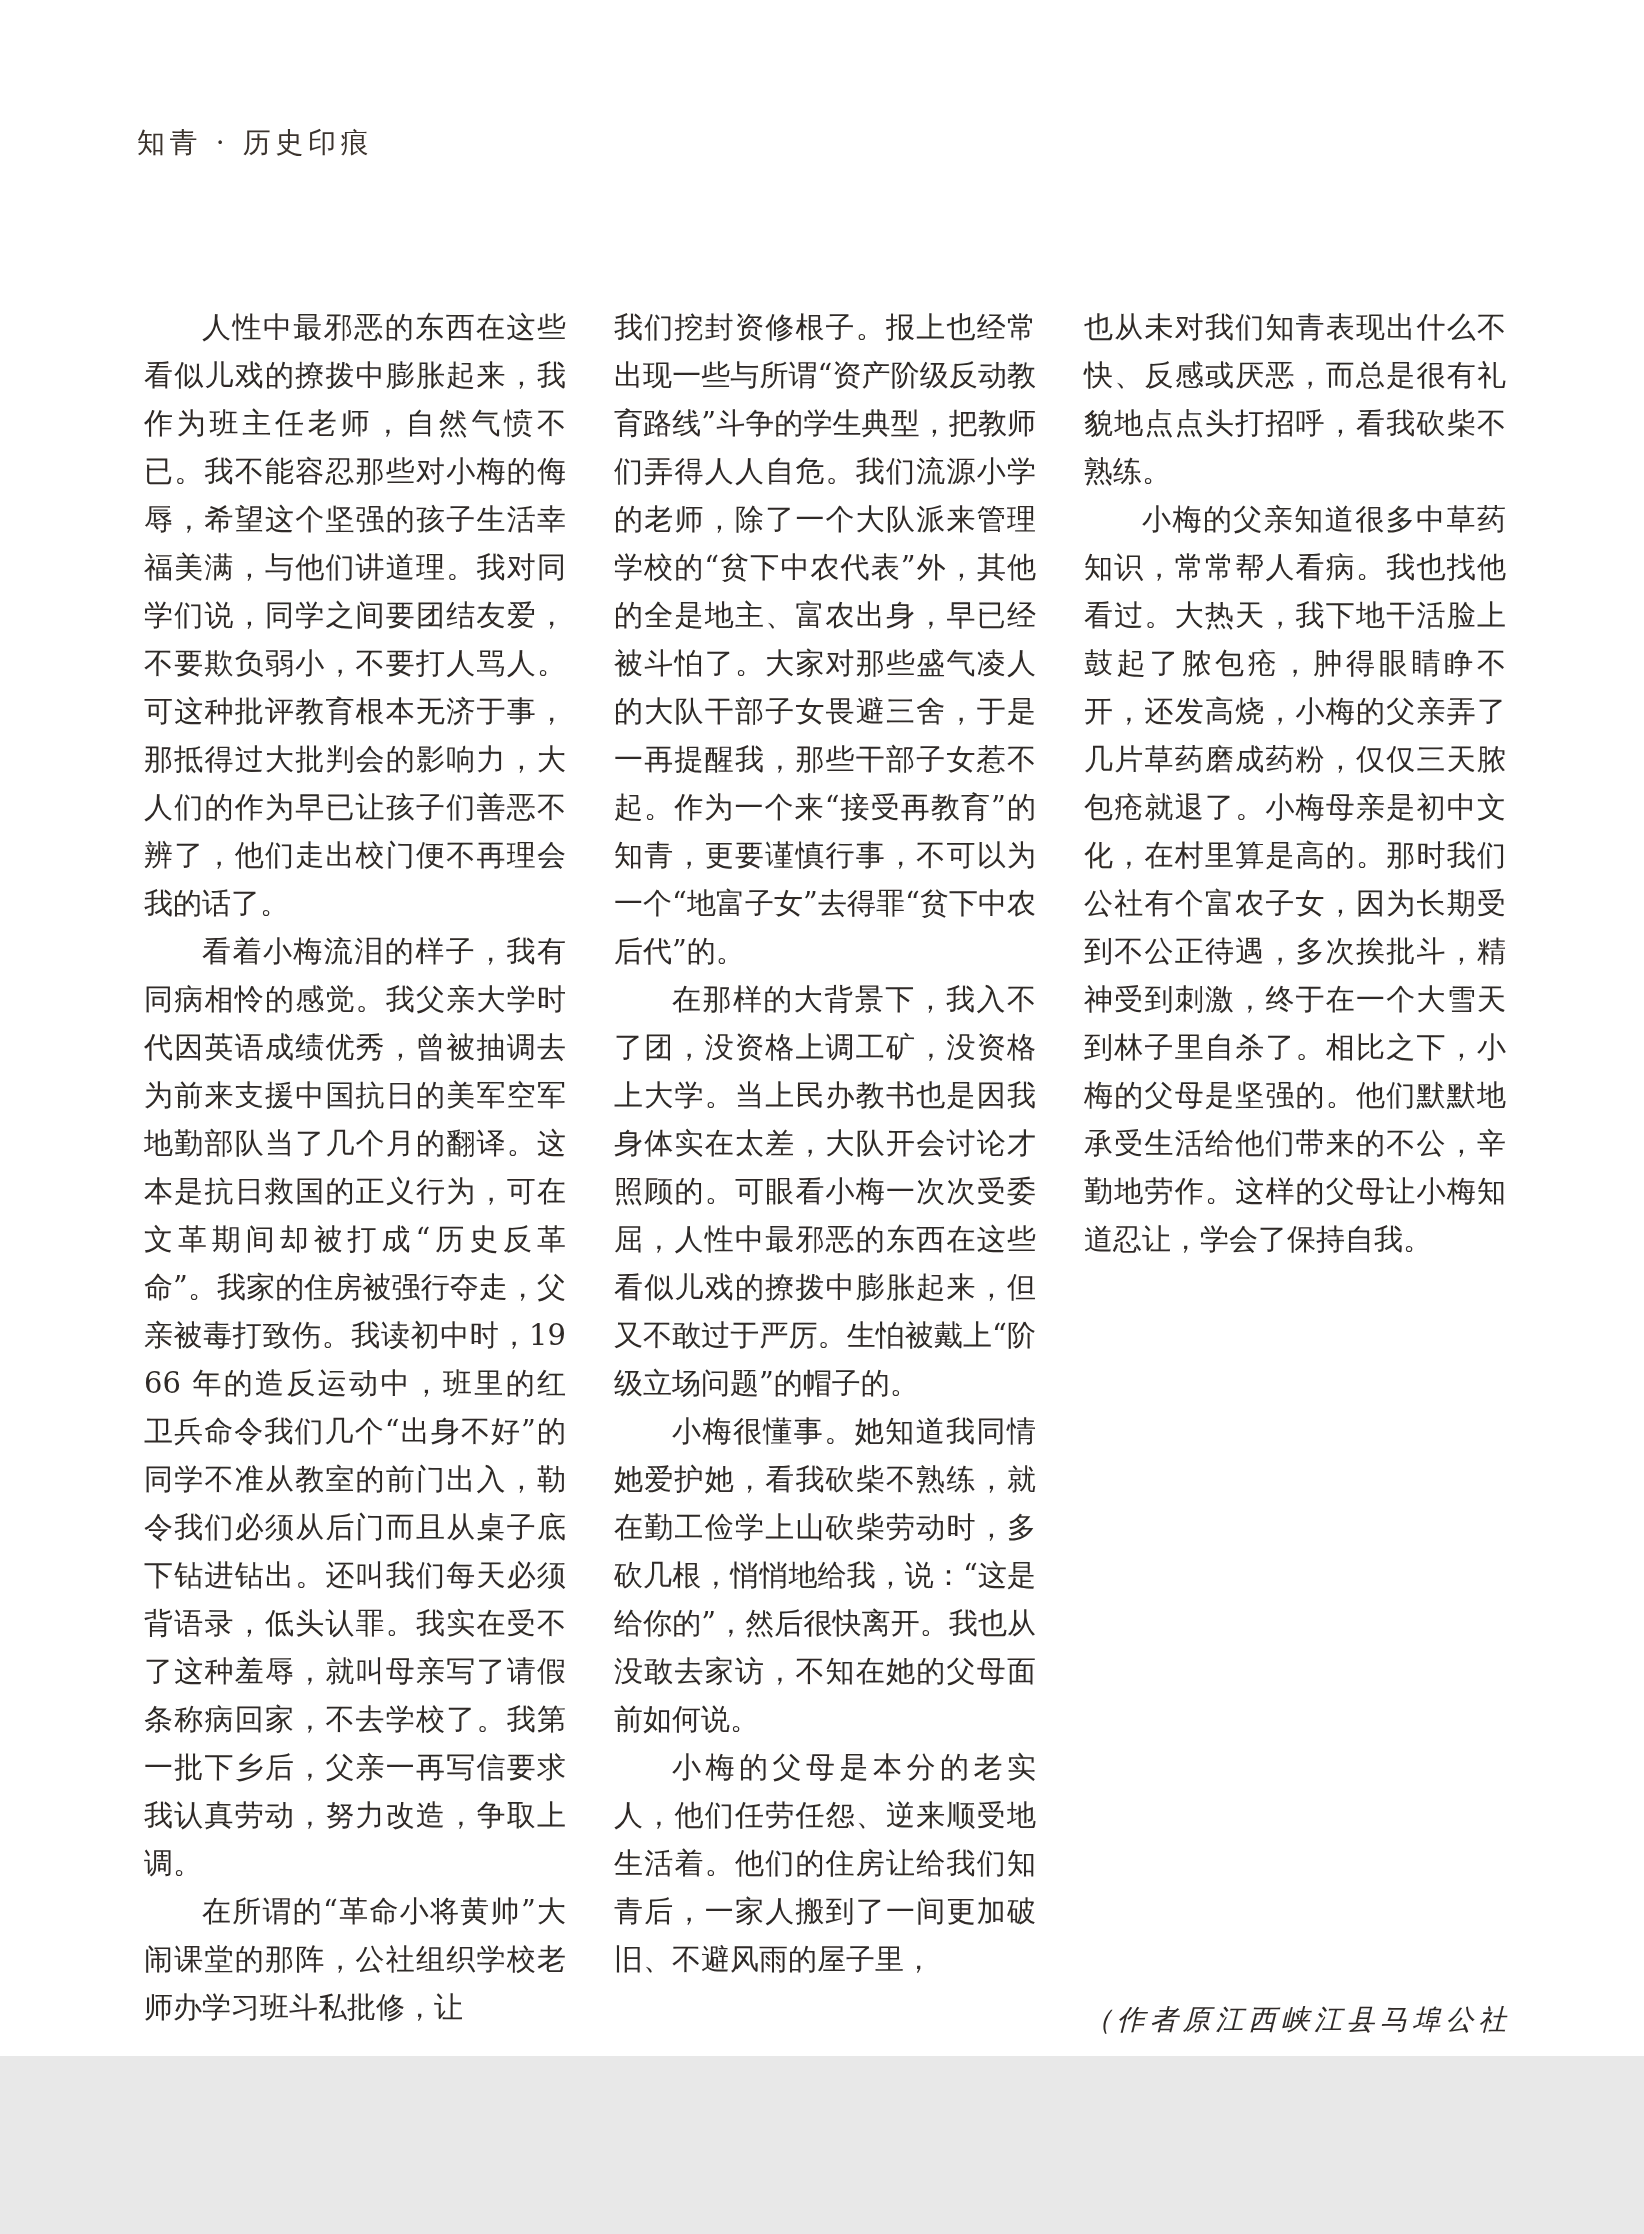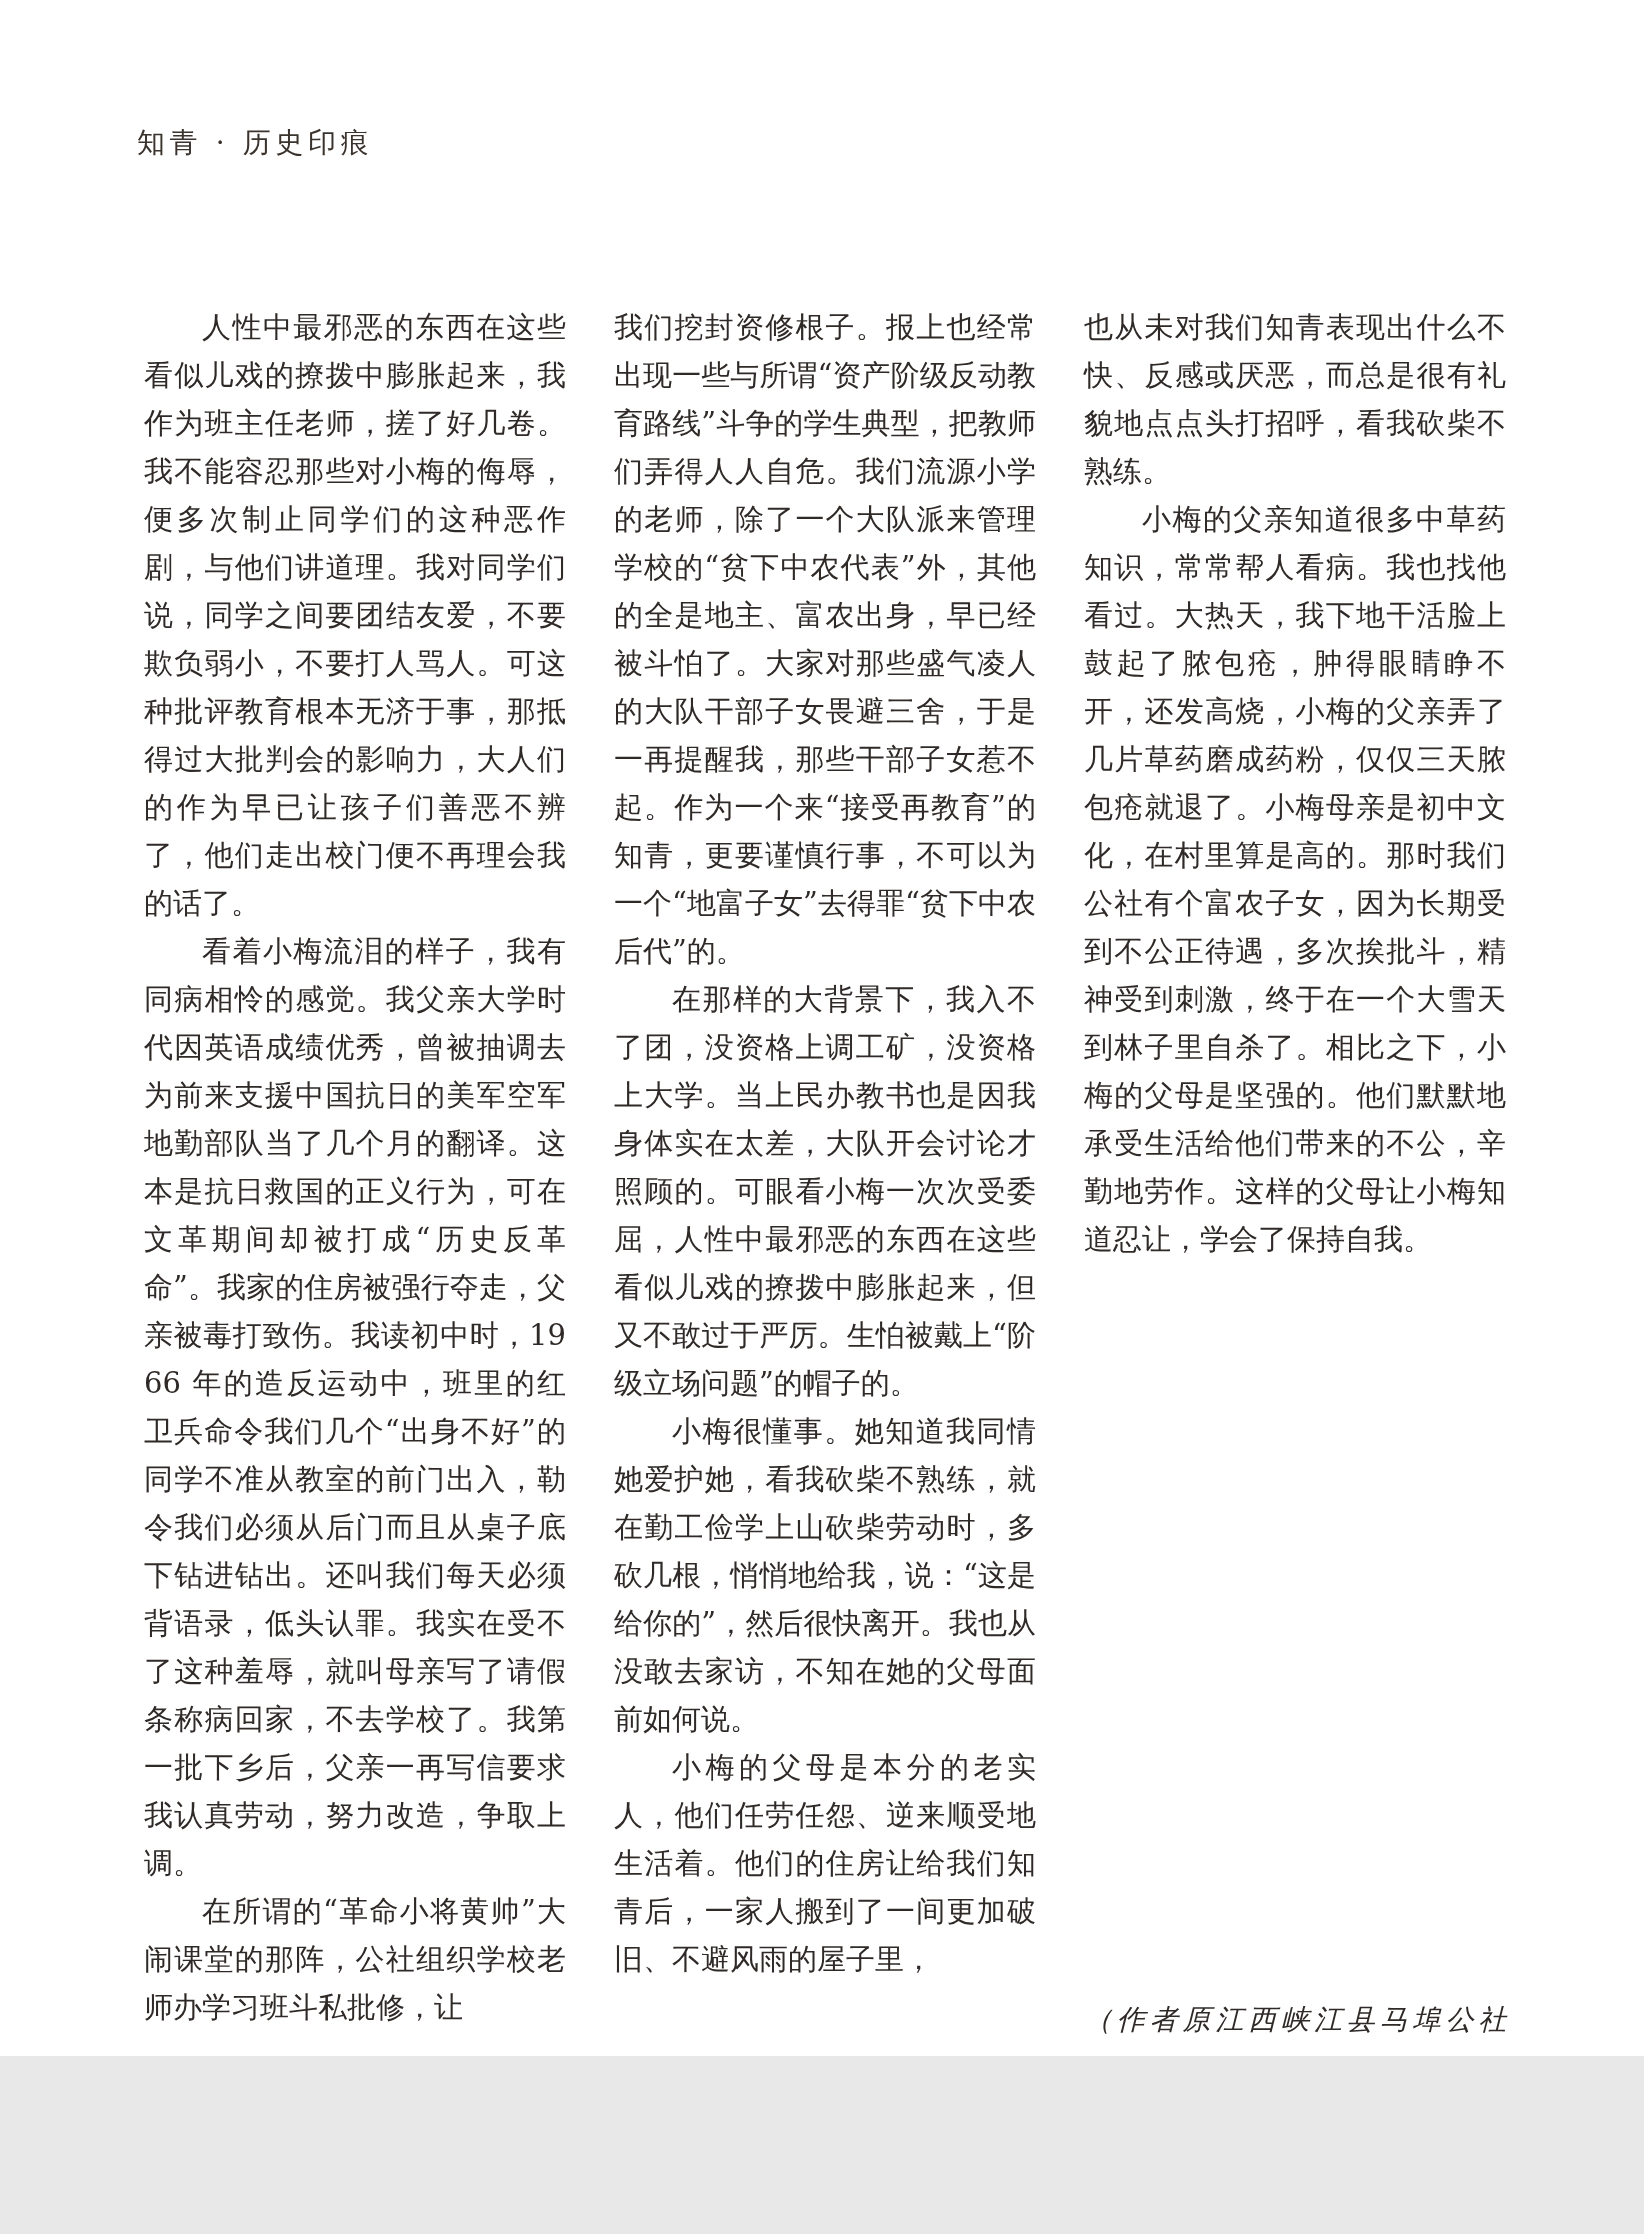--- a/index.html
+++ b/index.html
@@ -85,21 +85,21 @@
   }
 </style>
 </head>
 <body>
 
 <div class="page">
 
   <div class="header">知青 · 历史印痕</div>
 
   <div class="col col-1">
-    <p class="indent">人性中最邪恶的东西在这些看似儿戏的撩拨中膨胀起来，我作为班主任老师，搓了好几卷。我不能容忍那些对小梅的侮辱，便多次制止同学们的这种恶作剧，与他们讲道理。我对同学们说，同学之间要团结友爱，不要欺负弱小，不要打人骂人。可这种批评教育根本无济于事，那抵得过大批判会的影响力，大人们的作为早已让孩子们善恶不辨了，他们走出校门便不再理会我的话了。</p>
+    <p class="indent">人性中最邪恶的东西在这些看似儿戏的撩拨中膨胀起来，我作为班主任老师，自然气愤不已。我不能容忍那些对小梅的侮辱，希望这个坚强的孩子生活幸福美满，与他们讲道理。我对同学们说，同学之间要团结友爱，不要欺负弱小，不要打人骂人。可这种批评教育根本无济于事，那抵得过大批判会的影响力，大人们的作为早已让孩子们善恶不辨了，他们走出校门便不再理会我的话了。</p>
     <p class="indent">看着小梅流泪的样子，我有同病相怜的感觉。我父亲大学时代因英语成绩优秀，曾被抽调去为前来支援中国抗日的美军空军地勤部队当了几个月的翻译。这本是抗日救国的正义行为，可在文革期间却被打成“历史反革命”。我家的住房被强行夺走，父亲被毒打致伤。我读初中时，1966 年的造反运动中，班里的红卫兵命令我们几个“出身不好”的同学不准从教室的前门出入，勒令我们必须从后门而且从桌子底下钻进钻出。还叫我们每天必须背语录，低头认罪。我实在受不了这种羞辱，就叫母亲写了请假条称病回家，不去学校了。我第一批下乡后，父亲一再写信要求我认真劳动，努力改造，争取上调。</p>
     <p class="indent">在所谓的“革命小将黄帅”大闹课堂的那阵，公社组织学校老师办学习班斗私批修，让</p>
   </div>
 
   <div class="col col-2">
     <p>我们挖封资修根子。报上也经常出现一些与所谓“资产阶级反动教育路线”斗争的学生典型，把教师们弄得人人自危。我们流源小学的老师，除了一个大队派来管理学校的“贫下中农代表”外，其他的全是地主、富农出身，早已经被斗怕了。大家对那些盛气凌人的大队干部子女畏避三舍，于是一再提醒我，那些干部子女惹不起。作为一个来“接受再教育”的知青，更要谨慎行事，不可以为一个“地富子女”去得罪“贫下中农后代”的。</p>
     <p class="indent">在那样的大背景下，我入不了团，没资格上调工矿，没资格上大学。当上民办教书也是因我身体实在太差，大队开会讨论才照顾的。可眼看小梅一次次受委屈，人性中最邪恶的东西在这些看似儿戏的撩拨中膨胀起来，但又不敢过于严厉。生怕被戴上“阶级立场问题”的帽子的。</p>
     <p class="indent">小梅很懂事。她知道我同情她爱护她，看我砍柴不熟练，就在勤工俭学上山砍柴劳动时，多砍几根，悄悄地给我，说：“这是给你的”，然后很快离开。我也从没敢去家访，不知在她的父母面前如何说。</p>
     <p class="indent">小梅的父母是本分的老实人，他们任劳任怨、逆来顺受地生活着。他们的住房让给我们知青后，一家人搬到了一间更加破旧、不避风雨的屋子里，</p>
   </div>

